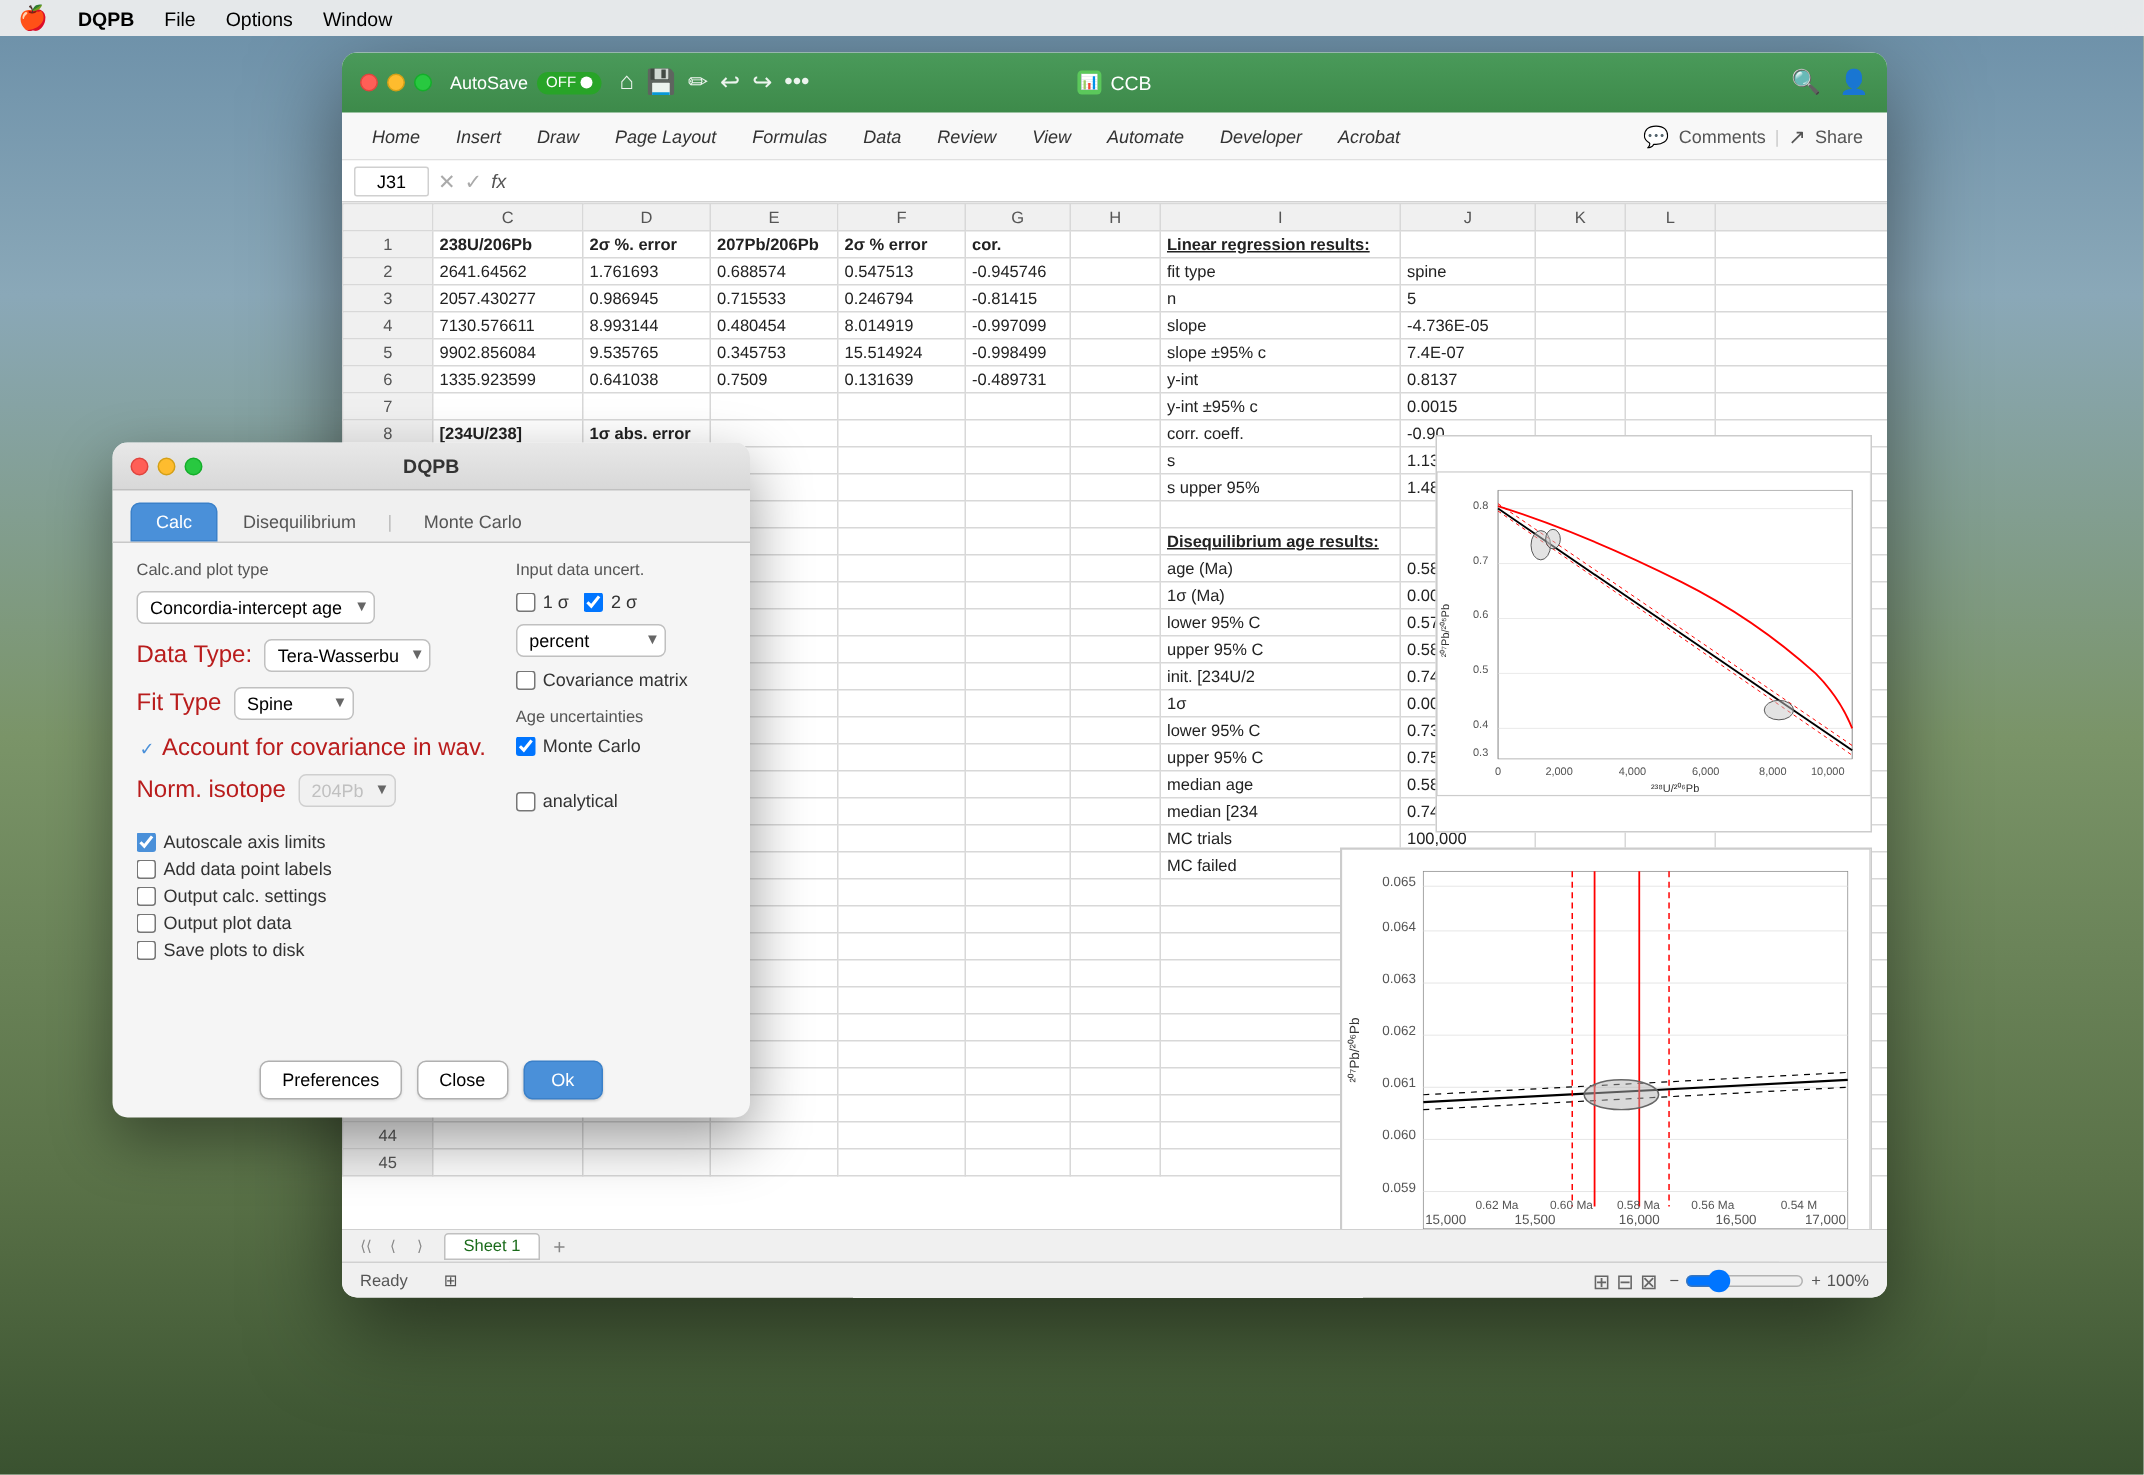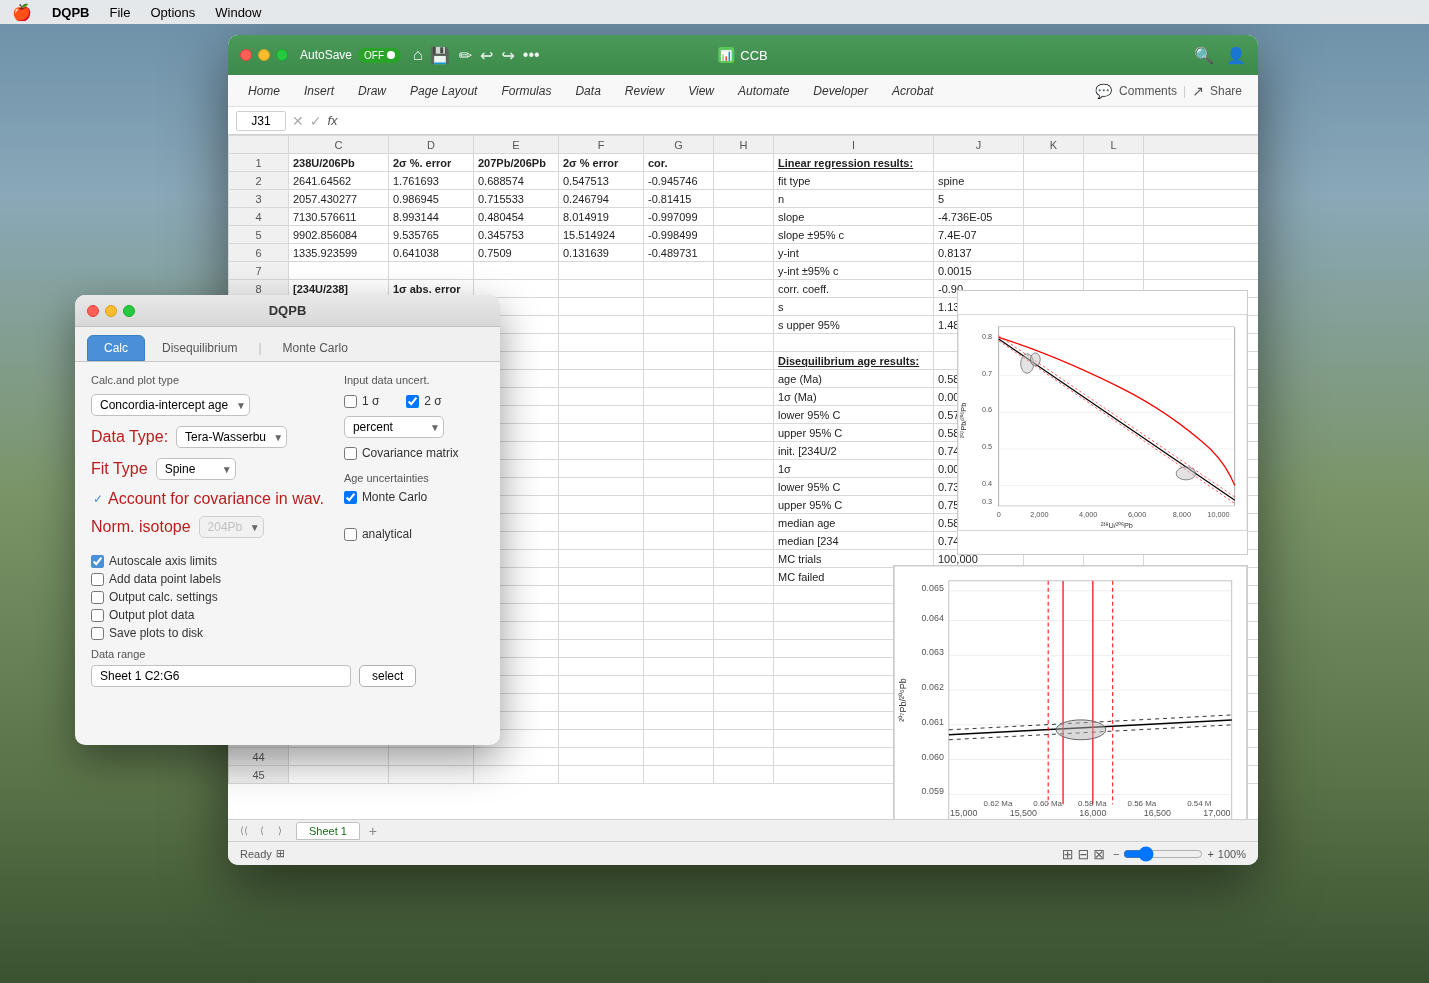--- a/index.html
+++ b/index.html
@@ -240,21 +240,21 @@
       height: 24px;
       background: #f0f0f0;
       border-top: 1px solid #d0d0d0;
       display: flex;
       align-items: center;
       padding: 0 12px;
       font-size: 11px;
       color: #555;
       justify-content: space-between;
     }
-    .status-left { display: flex; align-items: center; gap: 4px; }
+    .status-left { display: flex; align-items: center; gap: 24px; }
     .status-right { display: flex; align-items: center; gap: 8px; }
     .view-icons { display: flex; gap: 4px; }
     .view-icon { font-size: 14px; cursor: pointer; color: #666; }
     .zoom-slider {
       display: flex;
       align-items: center;
       gap: 4px;
       font-size: 11px;
     }
 
@@ -388,21 +388,21 @@
       cursor: pointer;
     }
     .checkbox-label input[type="checkbox"] {
       width: 13px;
       height: 13px;
       cursor: pointer;
     }
 
     .sigma-group {
       display: flex;
-      gap: 27px;
+      gap: 10px;
       margin-bottom: 8px;
     }
 
     .covariance-check {
       margin-top: 4px;
     }
 
     .age-uncert-section {
       margin-top: 12px;
     }
@@ -1468,22 +1468,20 @@
         </label>
       </div>
       <div class="bottom-check-row">
         <label class="checkbox-label">
           <input type="checkbox" style="">
           <span>Save plots to disk</span>
         </label>
       </div>
     </div>
 
-    <div class="data-range-section">
-      <div class="data-range-label">Data range</div>
-      <div style="display:flex;gap:8px;align-items:center;">
-        <input type="text" class="data-range-input" value="Sheet 1 C2:G6" style="">
-        <button class="select-btn">select</button>
-      </div>
-    </div>
   </div>
 
+  <div class="dialog-footer">
+    <button class="btn-preferences">Preferences</button>
+    <button class="btn-close">Close</button>
+    <button class="btn-ok">Ok</button>
+  </div>
 </div>
 
 </body></html>

